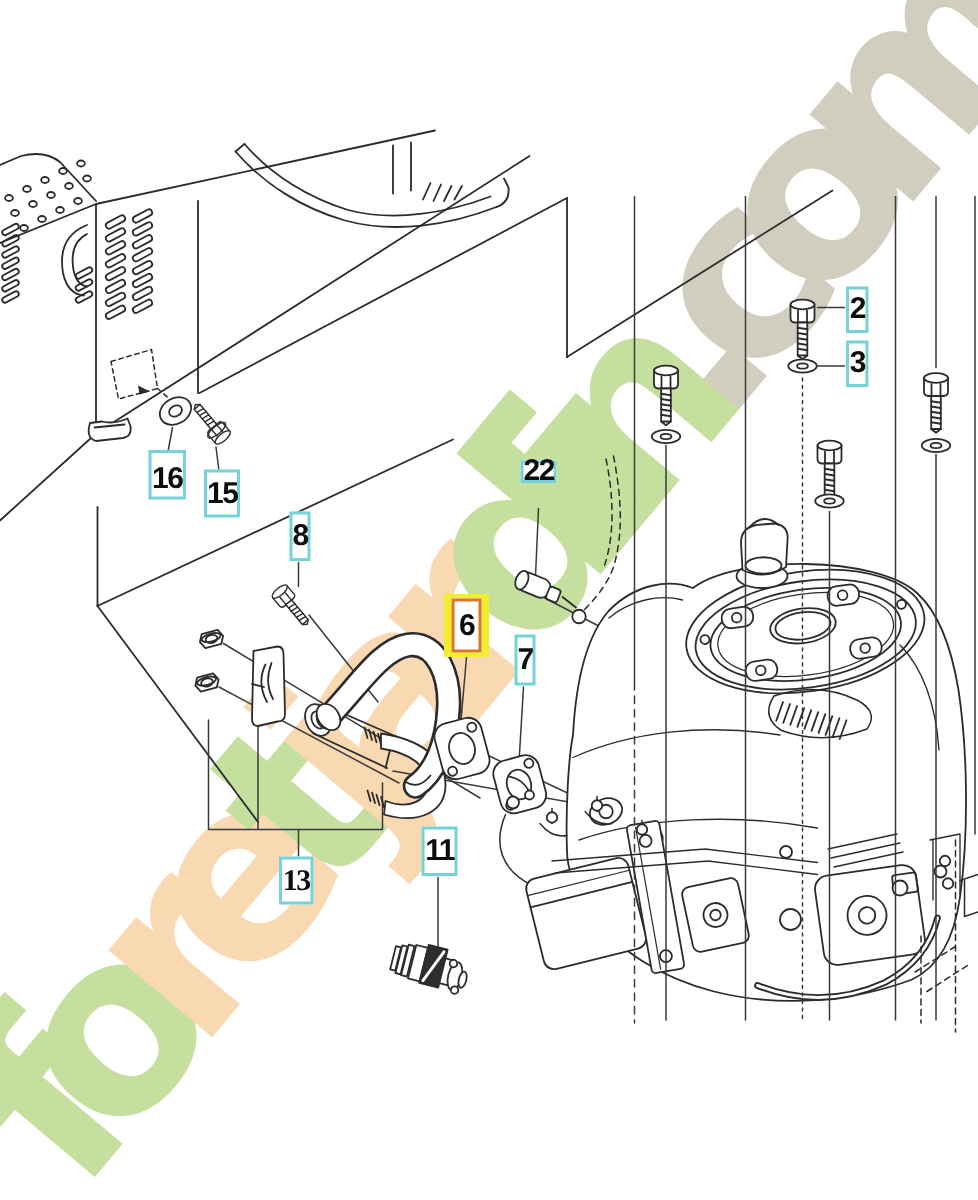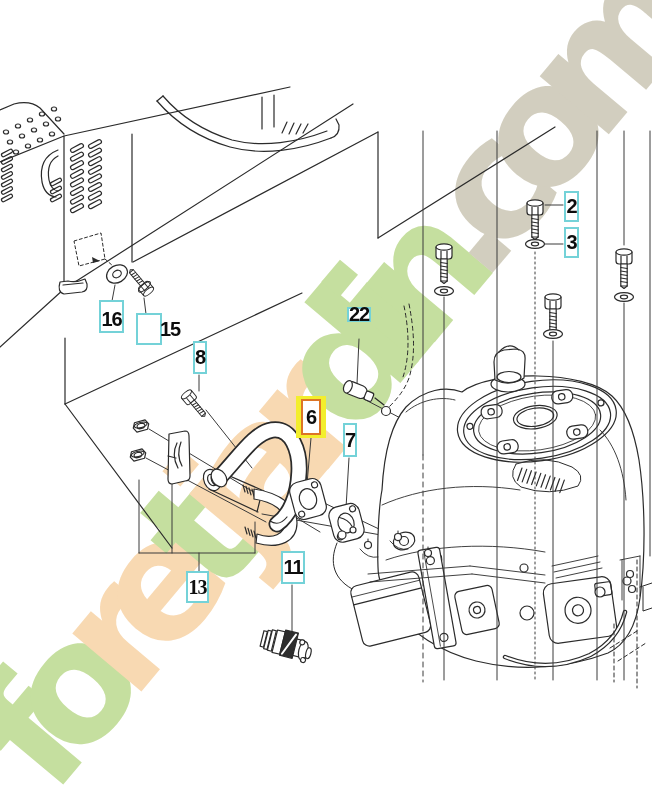--- a/index.html
+++ b/index.html
@@ -338,21 +338,21 @@
       <path d="M614,624 V682" stroke-dasharray="4,3"></path>
       <path d="M610,648 L637,631 M618,661 L646,643" stroke-dasharray="4,3"></path>
       <path d="M640,587 L652,583 M643,587 V611 L652,608"></path>
     </g>
   </svg>
 
   <div id="callout-layer">
       <div class="callout" style="left: 99px; top: 300px; width: 25px; height: 33px; align-items: flex-end;">
         <span class="inner">16</span>
       </div>
-      <div class="callout" style="left: 136px; top: 313px; width: 24px; height: 32px; padding-left: 22px;">
+      <div class="callout" style="left: 136px; top: 313px; width: 24px; height: 32px;">
         <span class="inner">15</span>
       </div>
       <div class="callout" style="left: 193px; top: 341px; width: 14px; height: 33px;">
         <span class="inner">8</span>
       </div>
       <div class="callout" style="left: 347px; top: 307px; width: 24px; height: 15px;">
         <span class="inner">22</span>
       </div>
       <div class="callout highlight" style="left: 296px; top: 396px; width: 30px; height: 42px;">
         <span class="inner">6</span>

